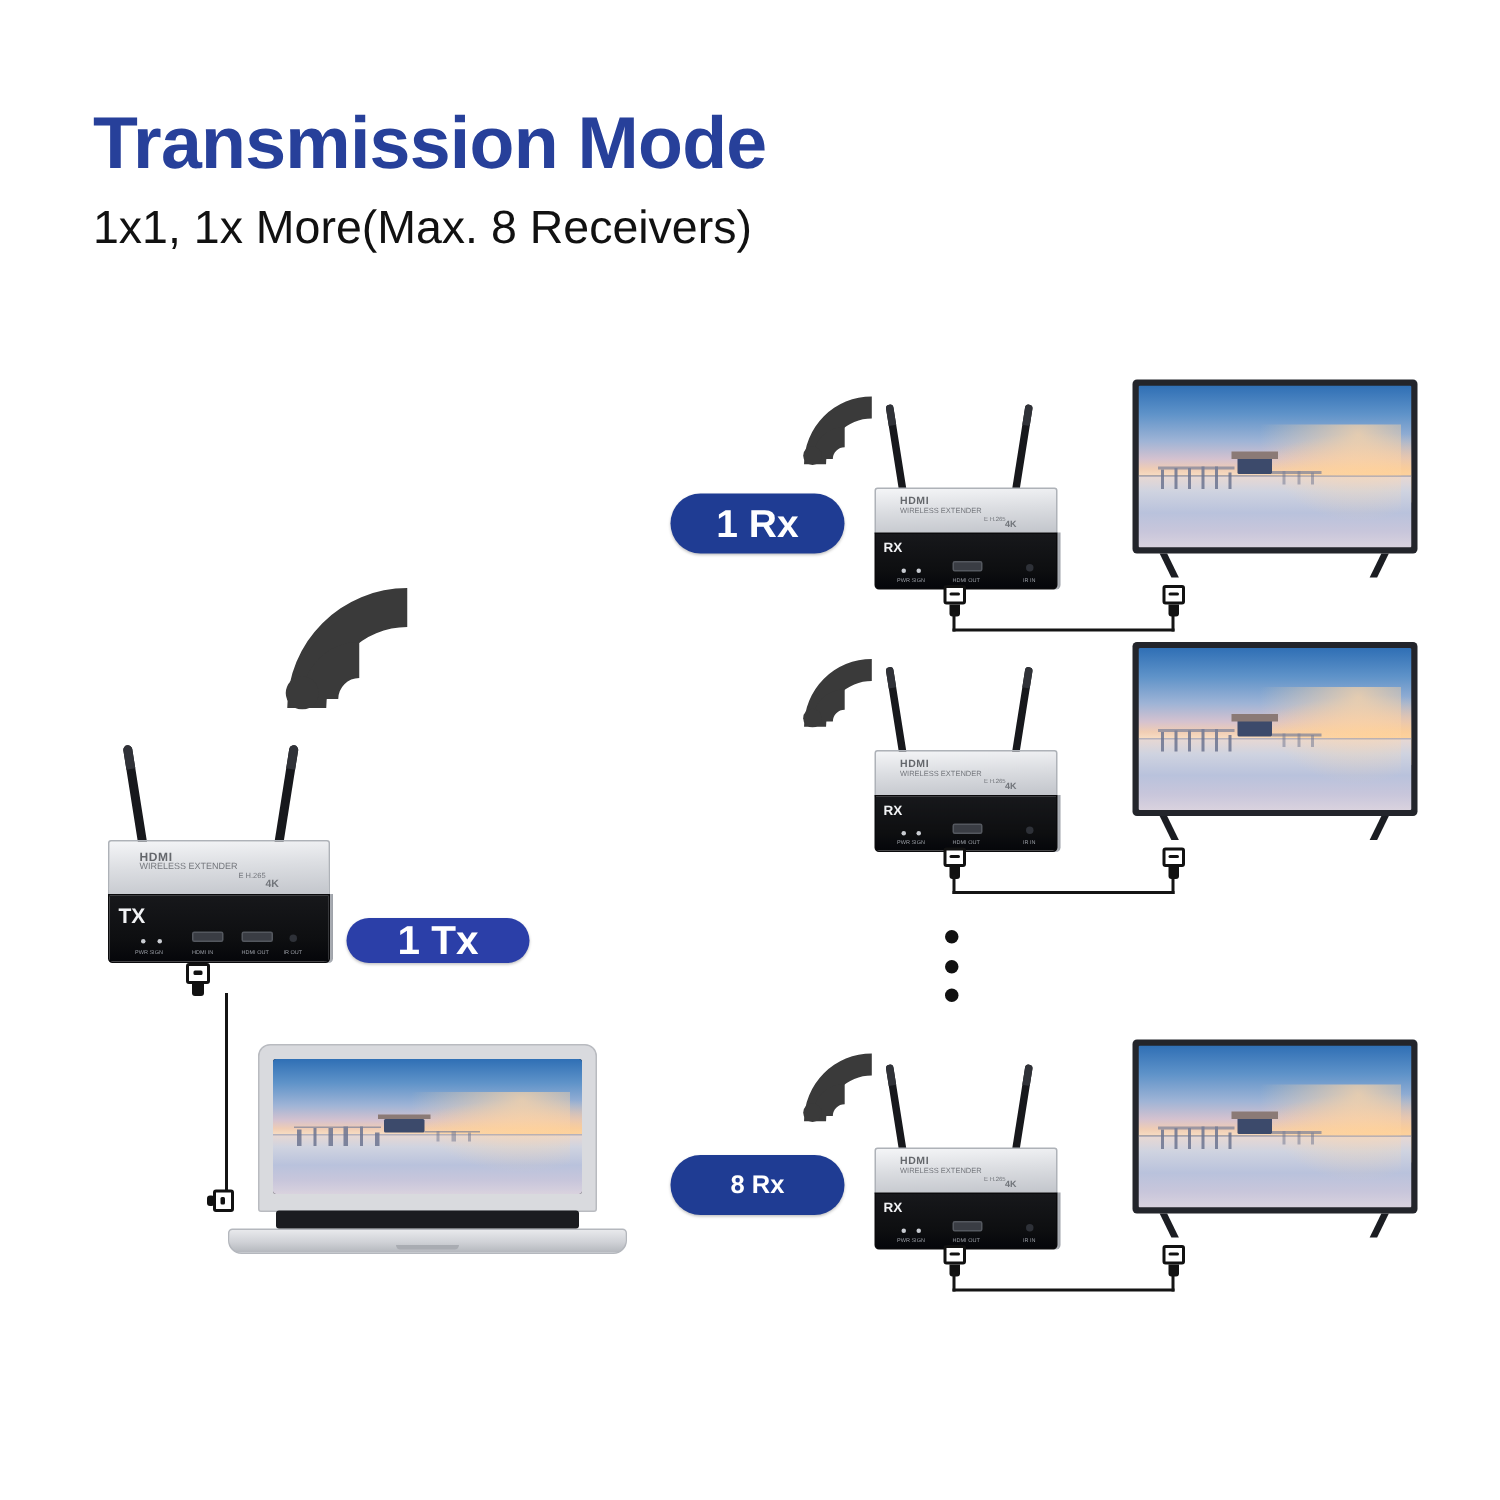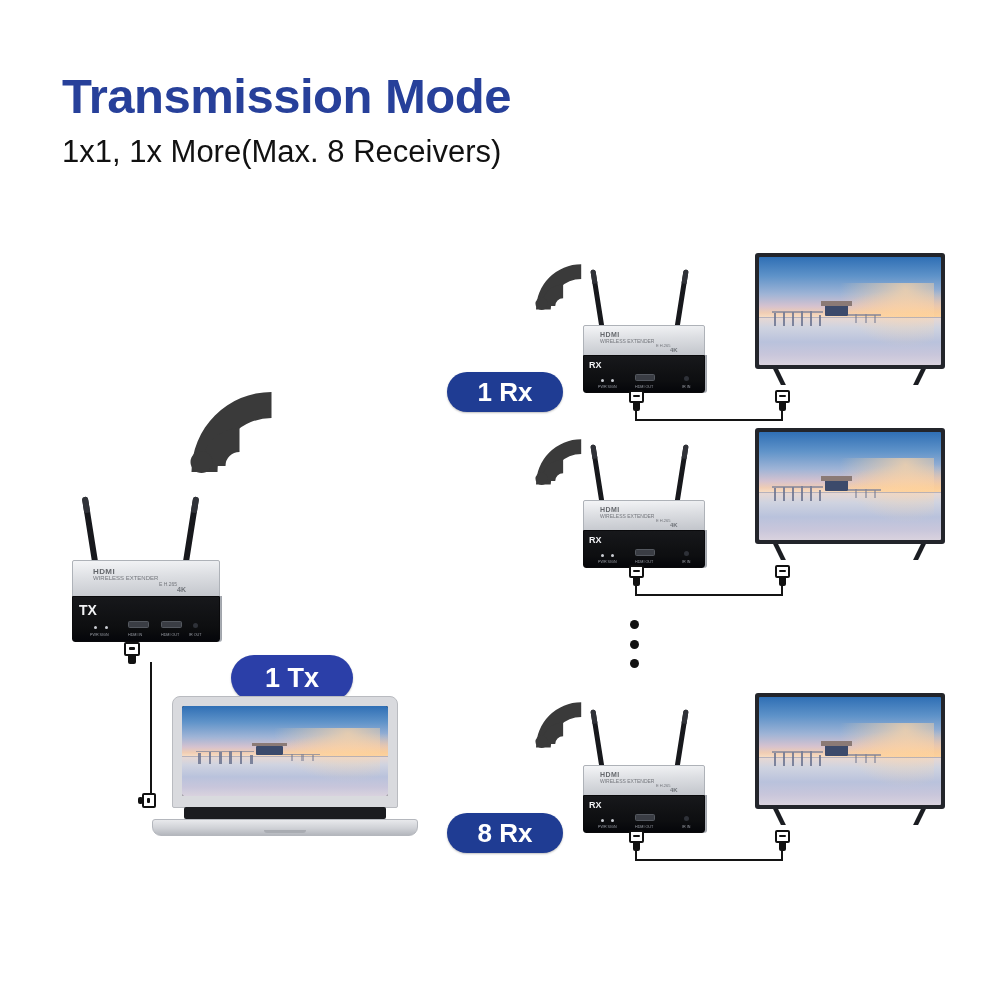--- a/index.html
+++ b/index.html
@@ -10,21 +10,21 @@
 
   
   .title{position:absolute;left:62px;top:72px;font-size:49px;font-weight:bold;
          color:#27409A;letter-spacing:-0.5px;white-space:nowrap;line-height:1;}
   .subtitle{position:absolute;left:62px;top:136px;font-size:31px;color:#111;
             white-space:nowrap;line-height:1;}
 
   
   .badge{position:absolute;border-radius:999px;display:flex;align-items:center;
          justify-content:center;color:#fff;font-weight:bold;
-         box-shadow:0 1px 2px rgba(0,0,0,.25);margin-top:43px;}
+         box-shadow:0 1px 2px rgba(0,0,0,.25);}
   .badge.rx{background:#1F3C93;}
   .badge.tx{background:#2B3FA8;}
 
   
   .wifi{position:absolute;}
   .wifi svg{display:block;width:100%;height:100%;}
 
   
   .device{position:absolute;}
   .ant{position:absolute;background:#17181c;border-radius:3px;}
@@ -158,21 +158,21 @@
       <div class="portlbl" style="left:55px;bottom:4px;font-size:4px;">HDMI IN</div>
 
       <div class="port" style="left:88px;bottom:13px;width:21px;height:7px;"></div>
       <div class="portlbl" style="left:88px;bottom:4px;font-size:4px;">HDMI OUT</div>
 
       <div class="led" style="left:120px;bottom:13px;width:5px;height:5px;background:#2e3138;"></div>
       <div class="portlbl" style="left:116px;bottom:4px;font-size:4px;">IR OUT</div>
     </div>
   </div>
 
-  <div class="badge tx" style="left:231px;top:612px;width:122px;height:46px;font-size:27px;">
+  <div class="badge tx" style="left:231px;top:612px;width:122px;height:30px;font-size:27px;">
     <span>1 Tx</span>
   </div>
 
   <div class="hdmi" style="left:124px;top:642px;width:16px;height:22px;">
     <div class="head">
         <i></i>
       </div>
       <div class="neck"></div>
   </div>
   <div class="cable vline" style="left:150px;top:662px;width:2px;height:140px;"></div>
@@ -372,21 +372,21 @@
   </div>
 
   <div class="wifi" style="left:533px;top:700px;width:58px;height:48px;">
     <svg viewBox="0 0 100 85">
       <path d="M4 84 A80 80 0 0 1 84 4 L84 30 A54 54 0 0 0 30 84 Z" fill="#3a3a3a"></path>
       <path d="M14 78 A38 38 0 0 1 52 40 L52 64 A14 14 0 0 0 38 78 Z" fill="#3a3a3a"></path>
       <circle cx="14" cy="74" r="11" fill="#3a3a3a"></circle>
     </svg>
   </div>
 
-  <div class="badge rx" style="left:447px;top:770px;width:116px;height:40px;font-size:26px;">
+  <div class="badge rx" style="left:447px;top:770px;width:116px;height:40px;font-size:17px;">
     <span>8 Rx</span>
   </div>
 
   <div class="device" style="left:583px;top:765px;width:122px;height:68px;">
     <div class="ant" style="left:17px;top:-56px;width:5px;height:62px;transform:rotate(-9deg);transform-origin:bottom center;"></div>
     <div class="ant" style="left:91px;top:-56px;width:5px;height:62px;transform:rotate(9deg);transform-origin:bottom center;"></div>
     <div class="dev-top">
       <div class="brand" style="left:16px;top:5px;font-size:7px;">HDMI</div>
       <div class="brand2" style="left:16px;top:12px;font-size:5px;">WIRELESS    EXTENDER</div>
       <div class="brand2" style="left:72px;top:17px;font-size:4px;">E H.265</div>

